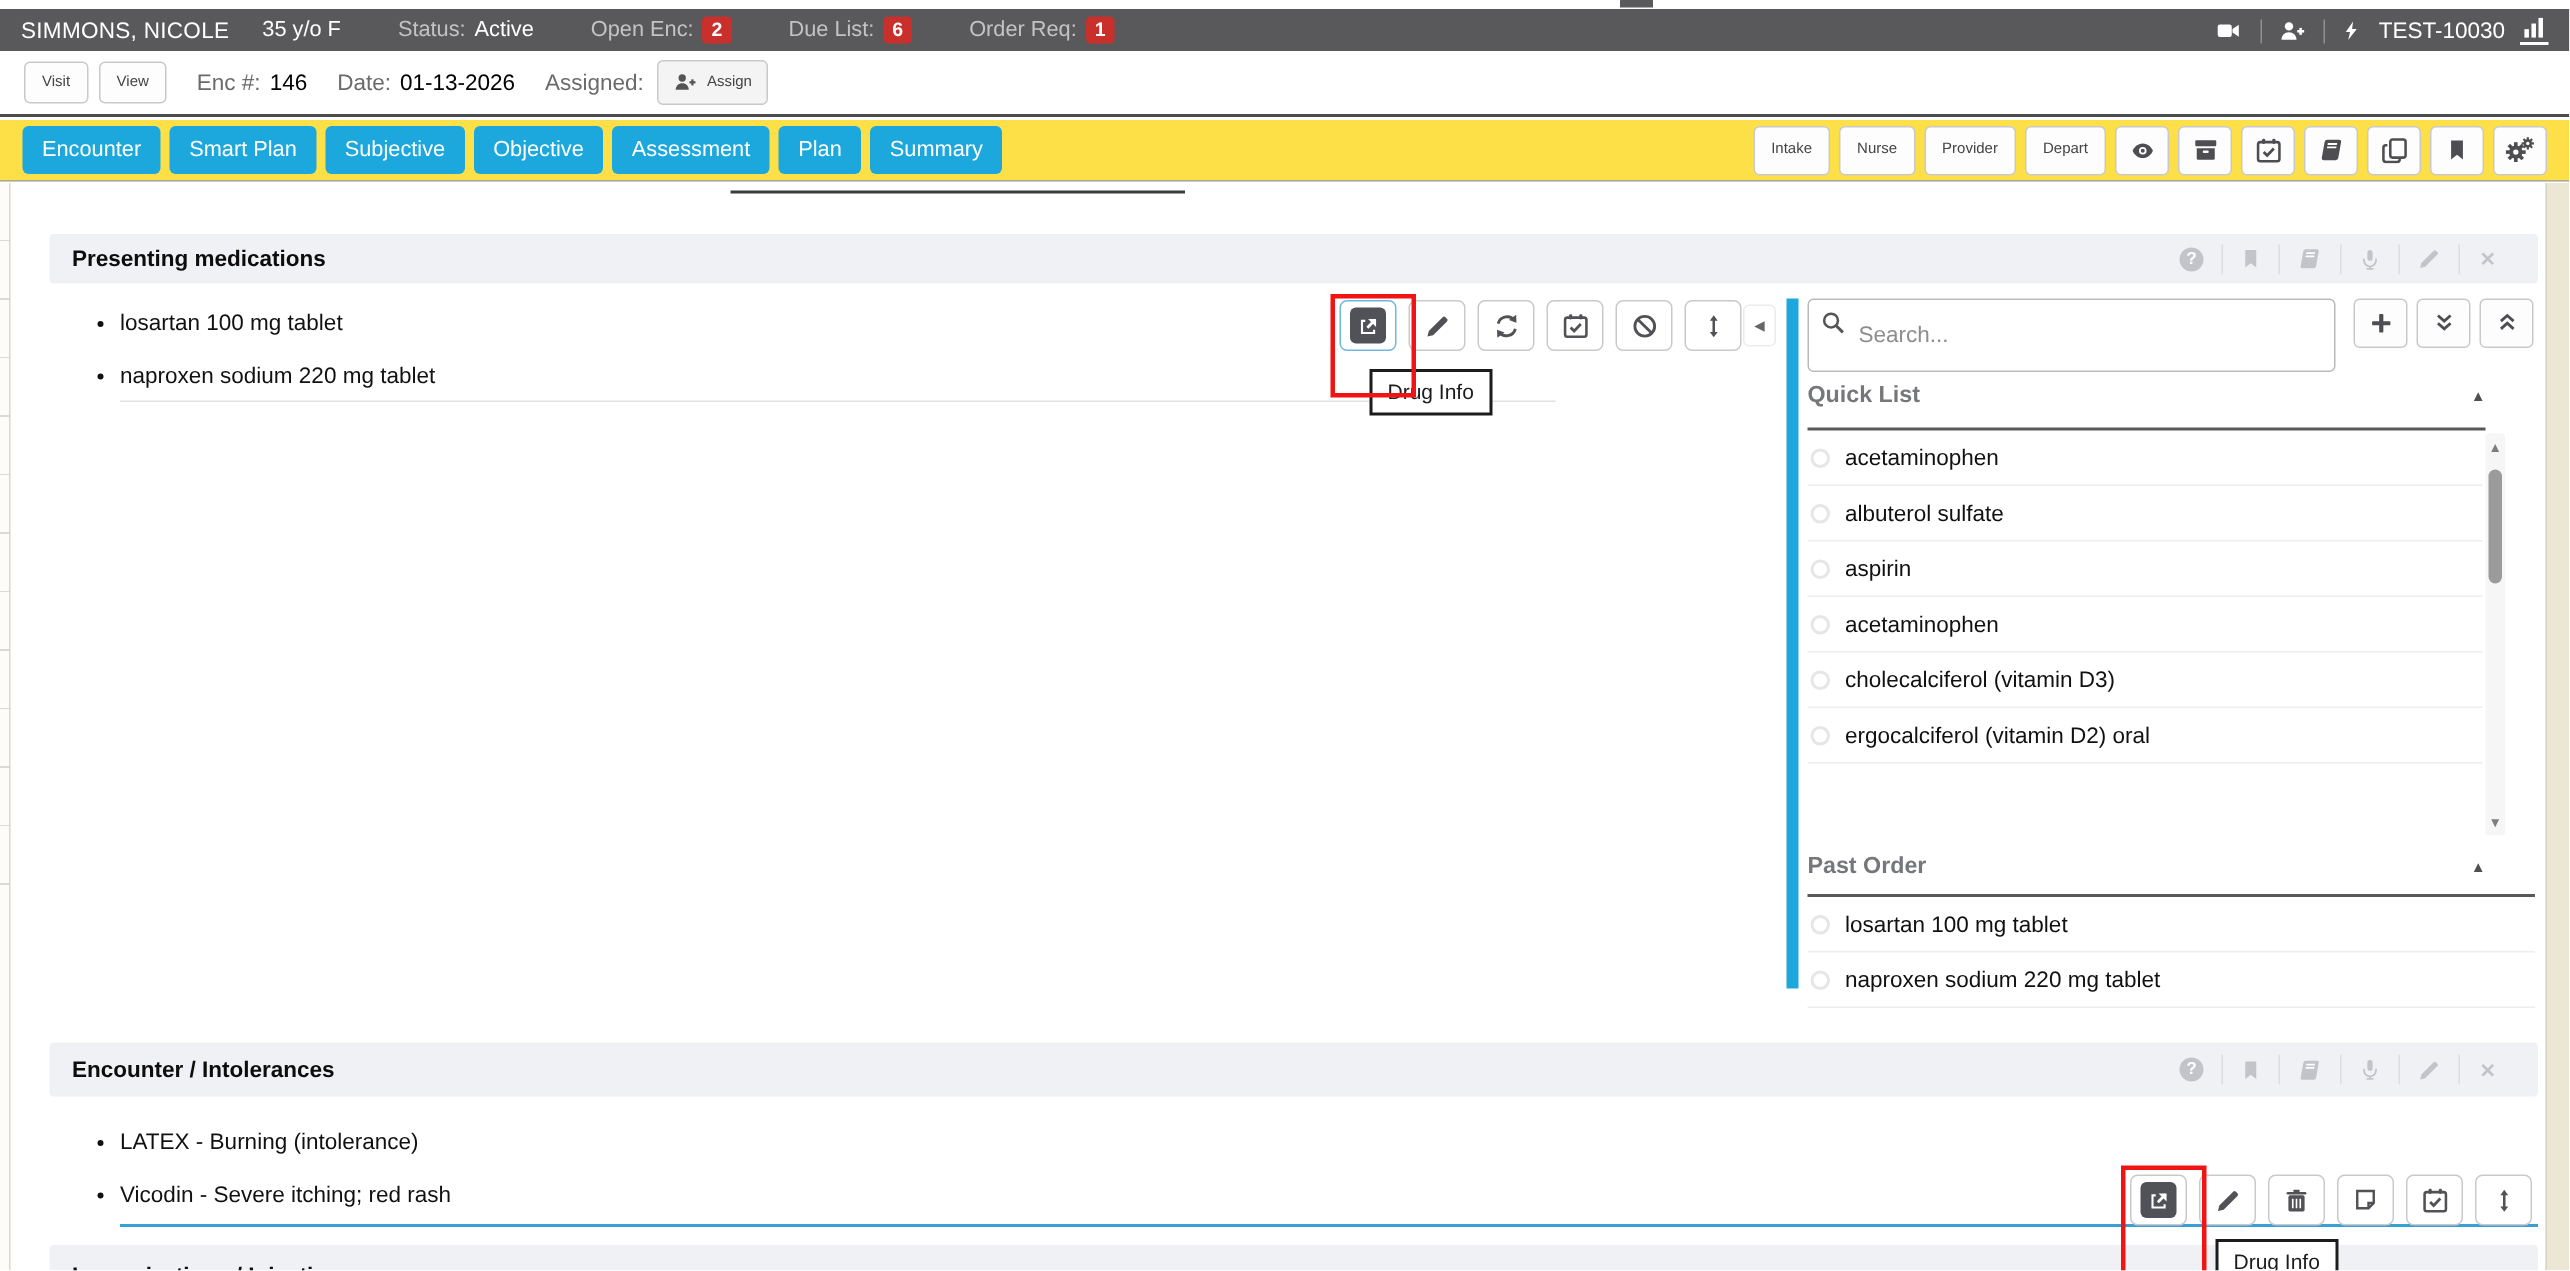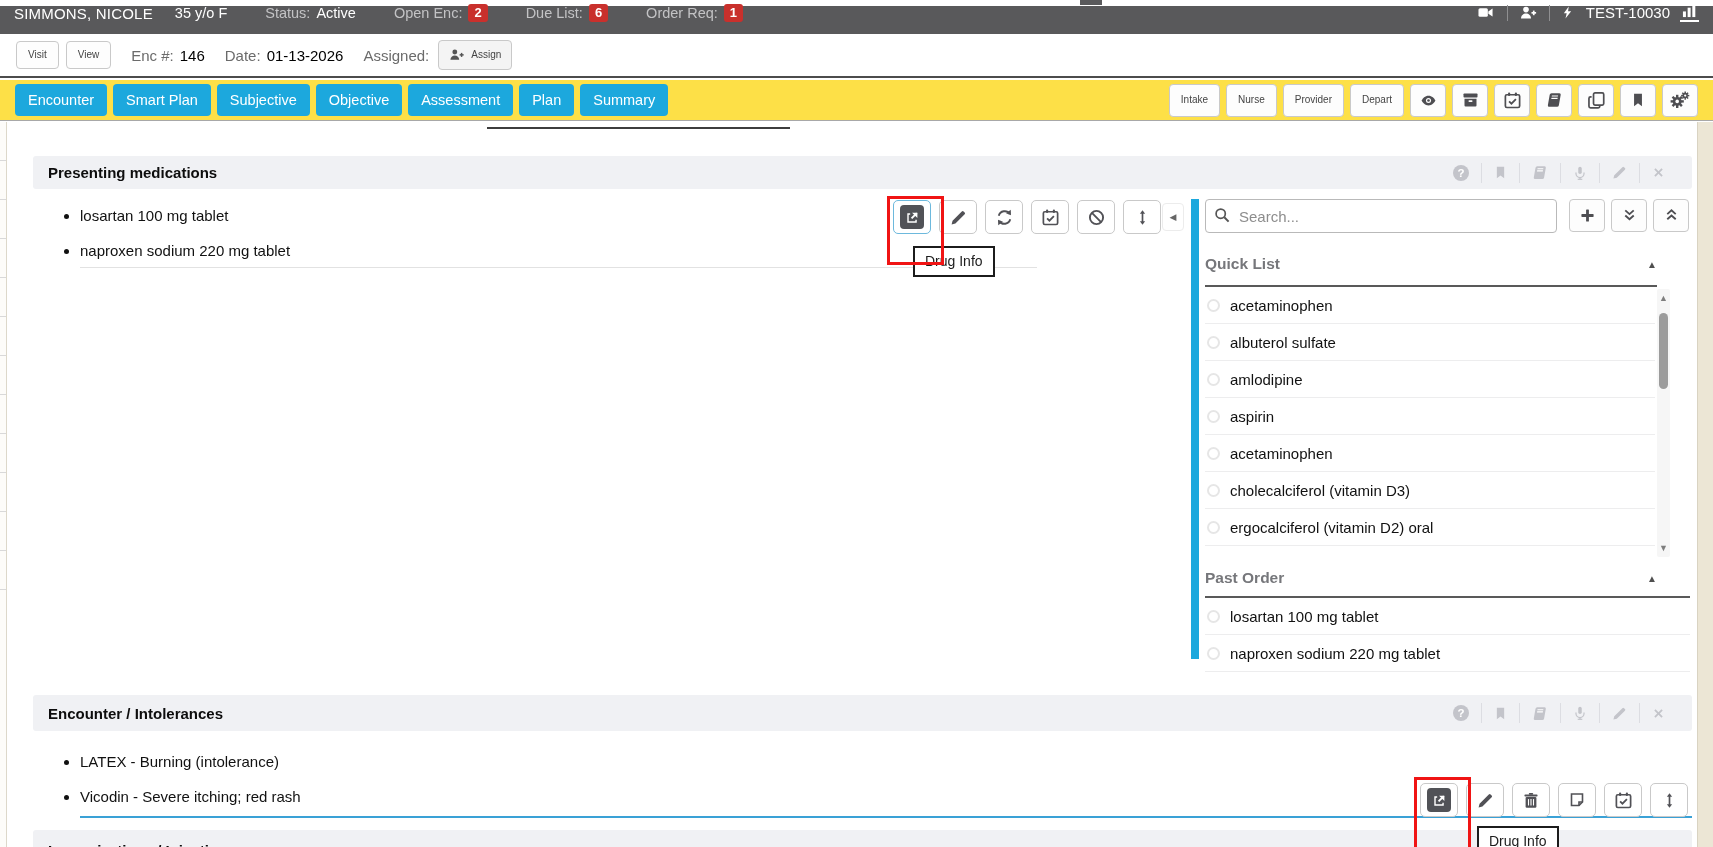--- a/index.html
+++ b/index.html
@@ -9,21 +9,21 @@
   *{box-sizing:border-box}
   html,body{margin:0;padding:0}
   body{font-family:"Liberation Sans","DejaVu Sans",sans-serif;background:#fff;color:#222}
   .screen{position:relative;width:1713px;height:847px;overflow:hidden;background:#fff}
 
   
   .top-artifact{position:absolute;left:1080px;top:0;width:22px;height:5px;background:#5a5a5c}
 
   
   .patient-bar{position:absolute;left:0;top:6px;width:1713px;height:28px;background:#59595b;
-    display:flex;align-items:flex-end;justify-content:space-between;padding:16px 14px;color:#fff;font-size:14.5px}
+    display:flex;align-items:flex-start;justify-content:space-between;padding:5px 14px;color:#fff;font-size:14.5px}
   .pb-left,.pb-right{display:flex;align-items:center}
   .pb-name{font-size:15px;letter-spacing:.2px}
   .pb-age{margin-left:22px}
   .pb-group{margin-left:38px;display:inline-flex;align-items:center;gap:6px}
   .pb-label{color:#c3c3c5}
   .badge{background:var(--badge);color:#fff;font-weight:bold;font-size:13px;border-radius:3px;
     padding:1px 6px;line-height:16px;cursor:pointer}
   .pb-sep{width:1px;height:16px;background:#8f8f91;margin:0 11px}
   .pb-right svg{display:block}
   .pb-id{margin:0 10px 0 12px;font-size:15px}
@@ -97,21 +97,21 @@
   .tooltip{position:absolute;background:#fff;border:2px solid #1c1c1c;color:#1c1c1c;font-size:14px;
     padding:5px 10px 6px;z-index:80;white-space:nowrap}
   #tooltip-1{left:913px;top:246px}
   #tooltip-2{left:1477px;top:826px}
 
   
   .collapse-btn{position:absolute;left:1162px;top:203px;width:22px;height:28px;border:1px solid #ececec;
     border-radius:4px;background:#fff;display:flex;align-items:center;justify-content:center;
     color:#666;font-size:9px;cursor:pointer;z-index:20}
   .blue-bar{position:absolute;left:1191px;top:199px;width:8px;height:460px;background:var(--accent)}
-  .search-box{position:absolute;left:1205px;top:199px;width:352px;height:34px}
+  .search-box{position:absolute;left:1205px;top:199px;width:352px;height:49px}
   .search-box input{width:100%;height:100%;border:1px solid #b9b9b9;border-radius:4px;
     padding:0 8px 0 33px;font-size:15px;font-family:inherit;color:#333;outline:none}
   .search-box input::placeholder{color:#8d8d8d}
   .search-glyph{position:absolute;left:9px;top:8px;color:#555;pointer-events:none}
   .panel-btns{position:absolute;left:1569px;top:199px;display:flex;gap:6px}
   .panel-btns .btn{width:36px;height:33px;padding:0;color:#4e4e52}
 
   .list-header{position:absolute;left:1205px;width:452px;display:flex;align-items:center;
     justify-content:space-between;font-weight:bold;font-size:15.5px;color:#76777b}
   #ql-header{top:255px}
@@ -448,24 +448,20 @@
       <div class="p-row">
         <span class="p-circle"></span>
         <span>acetaminophen</span>
       </div>
       <div class="p-row">
         <span class="p-circle"></span>
         <span>albuterol sulfate</span>
       </div>
       <div class="p-row">
         <span class="p-circle"></span>
-        <span>amlodipine</span>
-      </div>
-      <div class="p-row">
-        <span class="p-circle"></span>
         <span>aspirin</span>
       </div>
       <div class="p-row">
         <span class="p-circle"></span>
         <span>acetaminophen</span>
       </div>
       <div class="p-row">
         <span class="p-circle"></span>
         <span>cholecalciferol (vitamin D3)</span>
       </div>

